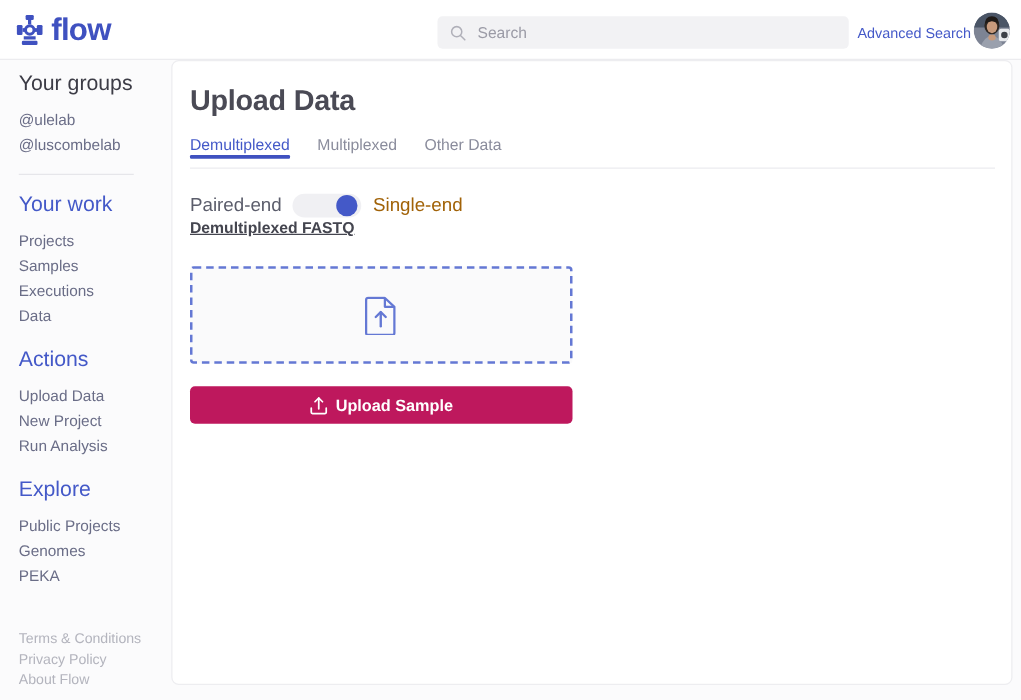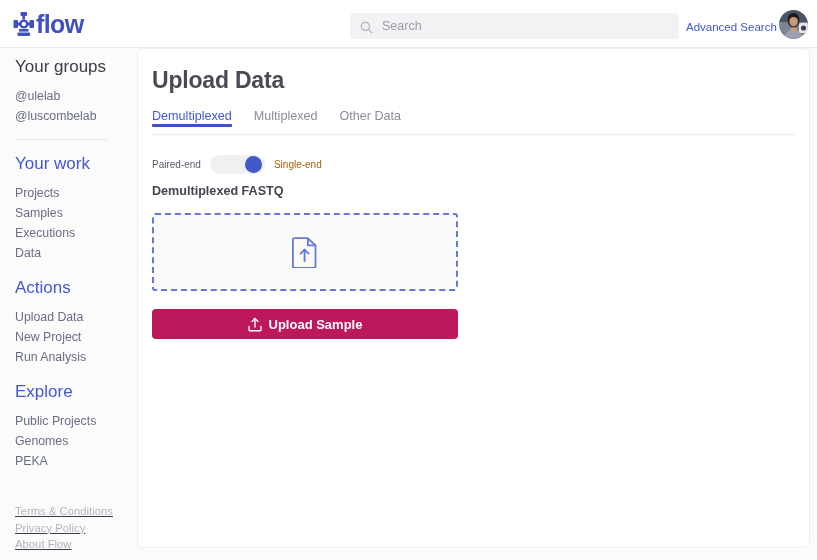--- a/index.html
+++ b/index.html
@@ -34,20 +34,21 @@
     background: #ffffff;
     border-bottom: 1px solid #ececef;
   }
 
   .logo {
     position: absolute;
     left: 12px;
     top: 11px;
     display: flex;
     align-items: center;
+    gap: 5px;
   }
   .logo-mark { width: 24px; height: 26px; display: block; }
   .logo-text {
     font-size: 25px;
     font-weight: 700;
     color: #3f51c0;
     letter-spacing: -0.6px;
     line-height: 26px;
   }
 
@@ -139,21 +140,20 @@
     height: 1px;
     background: #e6e6ea;
     margin: 13px 0 14px 0;
   }
   .side-section { margin-bottom: 15px; }
 
   .side-footer {
     position: absolute;
     left: 15px;
     top: 455px;
-    text-decoration: underline;
   }
   .side-footer .side-link { line-height: 16.5px; font-size: 11.3px; }
 
   
   .card {
     position: absolute;
     left: 137px;
     top: 48px;
     width: 673px;
     height: 500px;
@@ -208,21 +208,21 @@
   
   .toggle-row {
     position: absolute;
     left: 14px;
     top: 106px;
     display: flex;
     align-items: center;
     gap: 9px;
   }
   .toggle-label {
-    font-size: 10px;
+    font-size: 15px;
     color: #5b5d6b;
     white-space: nowrap;
   }
   .toggle-label.on { color: #a16207; }
   .switch {
     width: 55px;
     height: 19px;
     background: #f0f0f3;
     border-radius: 10px;
     position: relative;
@@ -235,24 +235,25 @@
     width: 17px;
     height: 17px;
     border-radius: 50%;
     background: #4459c8;
   }
 
   
   .field-label {
     position: absolute;
     left: 14px;
-    top: 135px;
+    top: 126px;
     font-size: 12.6px;
     font-weight: 700;
     color: #44454f;
+    text-decoration: underline;
   }
 
   .dropzone {
     position: absolute;
     left: 14px;
     top: 164px;
     width: 306px;
     height: 78px;
     border: 2px dashed #6478d4;
     border-radius: 3px;

